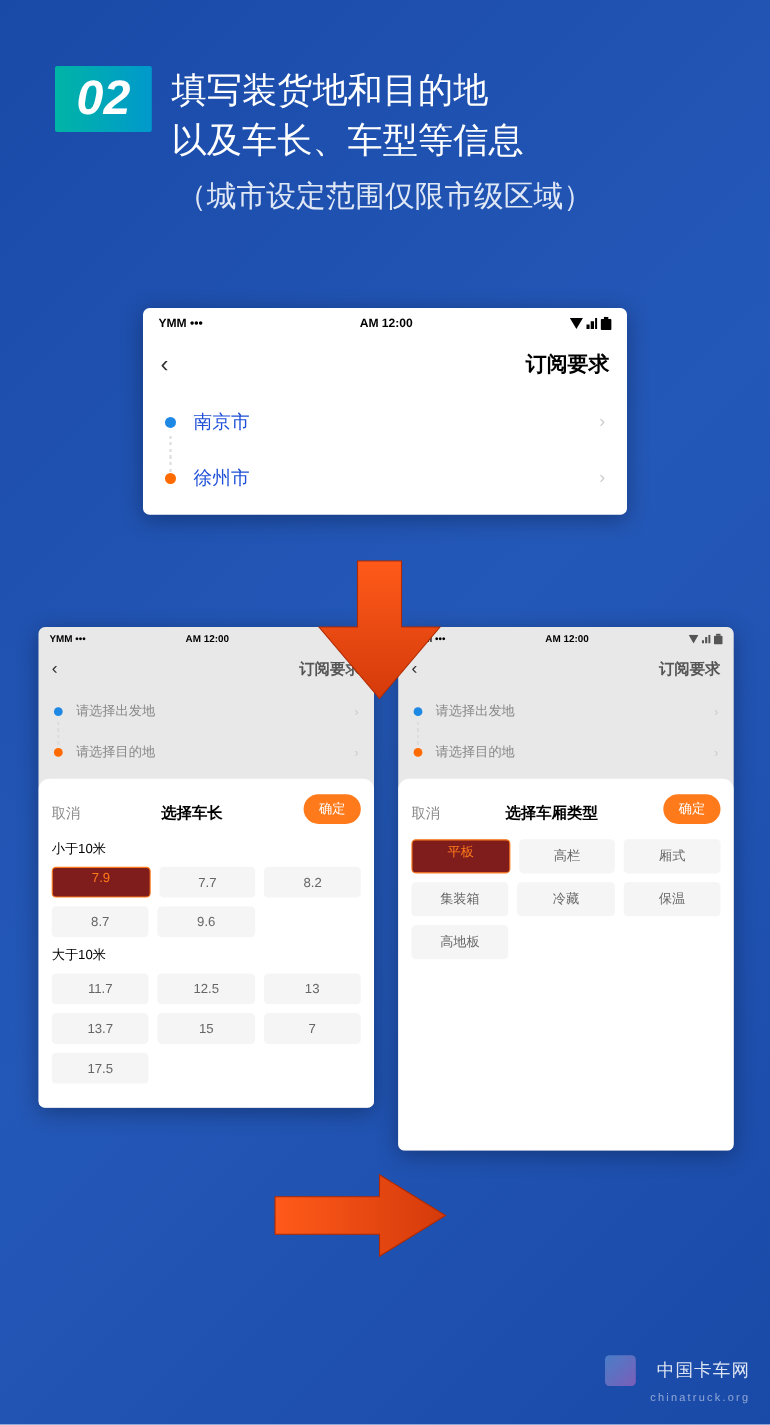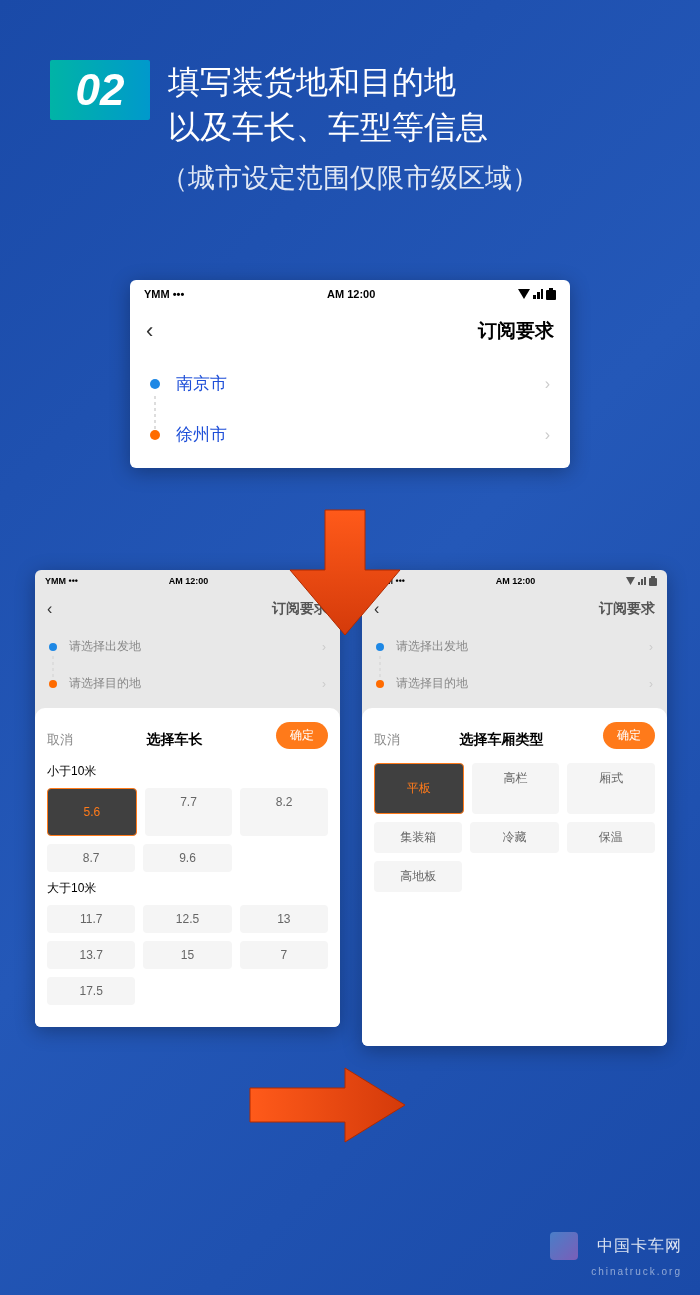--- a/index.html
+++ b/index.html
@@ -1,18 +1,18 @@
 <!DOCTYPE html>
 <html><head>
 <meta charset="utf-8">
 <style>
 *{margin:0;padding:0;box-sizing:border-box;font-family:-apple-system,"PingFang SC","Microsoft YaHei",sans-serif}
 body{width:700px;height:1295px;background:linear-gradient(135deg,#1a4aa8 0%,#2458b8 50%,#1a4aa8 100%);position:relative;overflow:hidden}
 .step-header{display:flex;align-items:flex-start;padding:60px 50px 10px 50px}
-.step-num{width:100px;height:60px;background:linear-gradient(90deg,#00b4a6 0%,#0099cc 100%);color:#fff;font-size:44px;font-weight:bold;font-style:italic;display:flex;align-items:center;justify-content:center;margin-right:18px;border-radius:2px}
+.step-num{width:88px;height:60px;background:linear-gradient(90deg,#00b4a6 0%,#0099cc 100%);color:#fff;font-size:44px;font-weight:bold;font-style:italic;display:flex;align-items:center;justify-content:center;margin-right:18px;border-radius:2px}
 .step-title{color:#fff;font-size:32px;line-height:1.4;font-weight:500}
 .step-sub{color:#e0e8f5;font-size:27px;text-align:center;padding-bottom:25px}
 .phone{background:#fff;border-radius:6px;box-shadow:0 4px 20px rgba(0,0,0,0.3);overflow:hidden}
 .phone.dimmed{background:#e8e8e8}
 .phone-top{position:absolute;top:280px;left:130px;width:440px}
 .phone-left{position:absolute;top:570px;left:35px;width:305px}
 .phone-right{position:absolute;top:570px;left:362px;width:305px}
 .status-bar{display:flex;align-items:center;justify-content:space-between;padding:8px 14px;font-size:11px;font-weight:600;color:#000}
 .status-bar.sm{font-size:9px;padding:6px 10px}
 .status-icons{display:flex;gap:3px;align-items:center}
@@ -35,21 +35,21 @@
 .route-line{position:absolute;left:24px;top:38px;width:2px;height:40px;background:repeating-linear-gradient(180deg,#ddd 0,#ddd 3px,transparent 3px,transparent 6px)}
 .route-line.sm{left:17px;top:28px;height:28px}
 .sheet{background:#fff;border-radius:10px 10px 0 0;margin-top:6px;padding:14px 12px}
 .sheet-head{display:flex;align-items:flex-end;justify-content:space-between;margin-bottom:14px}
 .cancel{font-size:13px;color:#888}
 .sheet-title{font-size:14px;font-weight:600;color:#000}
 .confirm{background:#ff7a1a;color:#fff;font-size:12px;padding:5px 14px;border-radius:14px}
 .section-label{font-size:12px;font-weight:500;color:#000;margin:6px 0 8px}
 .chip-row{display:flex;gap:8px;margin-bottom:8px}
 .chip{flex:1;background:#f5f5f5;color:#666;font-size:12px;text-align:center;padding:7px 0;border-radius:4px}
-.chip.sel{background:#404040;color:#ff7a1a;border:1px solid #ff7a1a;padding:16px 0}
+.chip.sel{background:#7f1d1d;color:#ff7a1a;border:1px solid #ff7a1a;padding:2px 0}
 .chip.empty{background:transparent}
 .arrow-down{position:absolute;top:500px;left:275px;width:140px;height:140px;z-index:10}
 .arrow-right{position:absolute;top:1060px;left:240px;width:170px;height:90px;z-index:10}
 .watermark{position:absolute;bottom:18px;right:18px;color:rgba(255,255,255,0.6);font-size:13px;display:flex;align-items:center;gap:6px;flex-direction:column;align-items:flex-end}
 .wm-line{display:flex;align-items:center;gap:19px}
 .wm-logo{width:28px;height:28px;background:linear-gradient(135deg,#4a7ec8,#7a5eb8);border-radius:4px}
 .wm-text{font-size:16px;color:rgba(255,255,255,0.85);letter-spacing:1px}
 .wm-sub{font-size:10px;color:rgba(255,255,255,0.5);letter-spacing:2px}
 </style>
 </head>
@@ -141,21 +141,21 @@
     <span class="chev sm">›</span>
   </div>
   <div class="sheet">
     <div class="sheet-head">
       <span class="cancel">取消</span>
       <span class="sheet-title">选择车长</span>
       <span class="confirm">确定</span>
     </div>
     <div class="section-label">小于10米</div>
     <div class="chip-row">
-      <span class="chip sel">5.6</span>
+      <span class="chip sel">7.9</span>
       <span class="chip">7.7</span>
       <span class="chip">8.2</span>
     </div>
     <div class="chip-row">
       <span class="chip">8.7</span>
       <span class="chip">9.6</span>
       <span class="chip empty"></span>
     </div>
     <div class="section-label">大于10米</div>
     <div class="chip-row">

